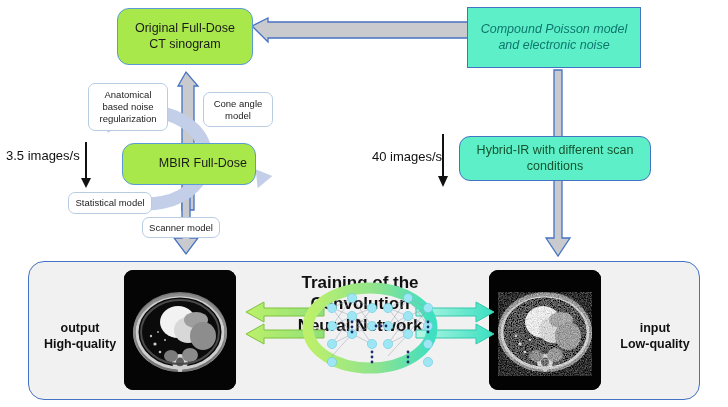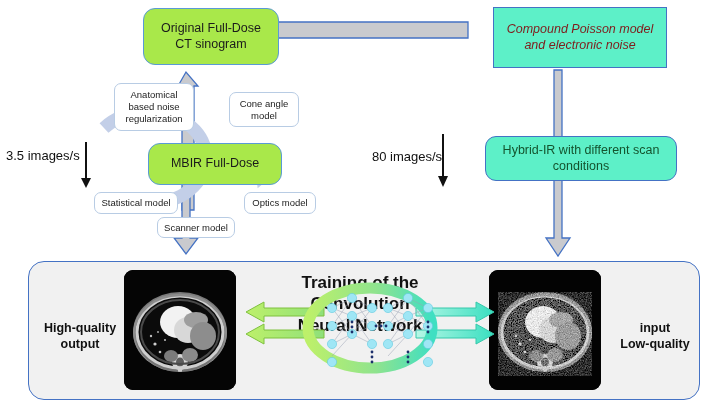--- a/index.html
+++ b/index.html
@@ -3,24 +3,24 @@
 <meta charset="utf-8">
 <style>
   html,body{margin:0;padding:0;background:#ffffff;}
   body{width:728px;height:407px;position:relative;overflow:hidden;
        font-family:"Liberation Sans",sans-serif;color:#111;}
   .stage{position:absolute;left:0;top:0;width:728px;height:407px;}
   .abs{position:absolute;box-sizing:border-box;}
 
   
   .box{display:flex;align-items:center;justify-content:center;text-align:center;
-       line-height:1.22;margin-left:26px;}
+       line-height:1.22;}
   .green-box{background:#a9e84a;border:1.4px solid #5a9ad6;border-radius:12px;
              color:#1b1b1b;font-size:12.5px;}
-  .teal-rect{background:#5df0c8;border:1.4px solid #4472c4;color:#7f1d1d;
+  .teal-rect{background:#5df0c8;border:1.4px solid #4472c4;color:#0f766e;
              font-size:12.5px;font-style:italic;}
   .teal-round{background:#5df0c8;border:1.4px solid #4472c4;border-radius:11px;
               color:#14532d;font-size:12.5px;}
   .white-lbl{background:#ffffff;border:1px solid #b8cce4;border-radius:7px;
              color:#1b1b1b;font-size:9.5px;line-height:1.25;}
   .panel{background:#f1f1f1;border:1.6px solid #4472c4;border-radius:16px;}
   .rate{font-size:13px;color:#111;white-space:nowrap;}
 
   .panel-title{font-size:17px;font-weight:bold;text-align:center;line-height:1.25;color:#111;}
   .side-label{font-size:12.5px;font-weight:bold;text-align:center;line-height:1.3;color:#111;}
@@ -94,49 +94,46 @@
   </div>
 
   <div class="abs box white-lbl" style="left:88px;top:83px;width:80px;height:48px;padding:2px 4px;">
     <span>Anatomical based noise regularization</span>
   </div>
 
   <div class="abs box white-lbl" style="left:68px;top:192px;width:84px;height:22px;padding:2px 4px;">
     <span>Statistical model</span>
   </div>
 
-  <div class="abs box white-lbl" style="left:218px;top:192px;width:72px;height:22px;padding:2px 4px;">
-    <span>Optics model</span>
-  </div>
-
-  <div class="abs box white-lbl" style="left:131px;top:217px;width:78px;height:21px;padding:2px 4px;">
+
+  <div class="abs box white-lbl" style="left:142px;top:217px;width:78px;height:21px;padding:2px 4px;">
     <span>Scanner model</span>
   </div>
 
-  <div class="abs box green-box" style="left:122px;top:143px;width:134px;height:42px;padding:4px 8px;">
+  <div class="abs box green-box" style="left:122px;top:143px;width:134px;height:42px;padding:4px 8px;justify-content:flex-end;">
     <span>MBIR Full-Dose</span>
   </div>
 
   <div class="abs box teal-round" style="left:459px;top:136px;width:192px;height:45px;padding:4px 9px;">
     <span>Hybrid-IR with different scan conditions</span>
   </div>
 
   <div class="abs rate" style="left:6px;top:148px;">3.5 images/s</div>
-  <div class="abs rate" style="left:372px;top:149px;">80 images/s</div>
+  <div class="abs rate" style="left:372px;top:149px;">40 images/s</div>
 
   <div class="abs panel" style="left:28px;top:261px;width:672px;height:139px;"></div>
 
   <div class="abs panel-title" style="left:260px;top:272px;width:200px;">
     <div>Training of the Convolution</div>
     <div>Neural Network</div>
   </div>
 
   <div class="abs side-label" style="left:30px;top:320px;width:100px;">
+    <div>output</div>
     <div>High-quality</div>
-    <div>output</div>
   </div>
 
   <div class="abs side-label" style="left:605px;top:320px;width:100px;">
     <div>input</div>
     <div>Low-quality</div>
   </div>
 
   <div class="abs ct" style="left:124px;top:270px;width:112px;height:120px;">
     <svg viewBox="0 0 112 120" style="width:112px;height:120px;">
       <defs>

